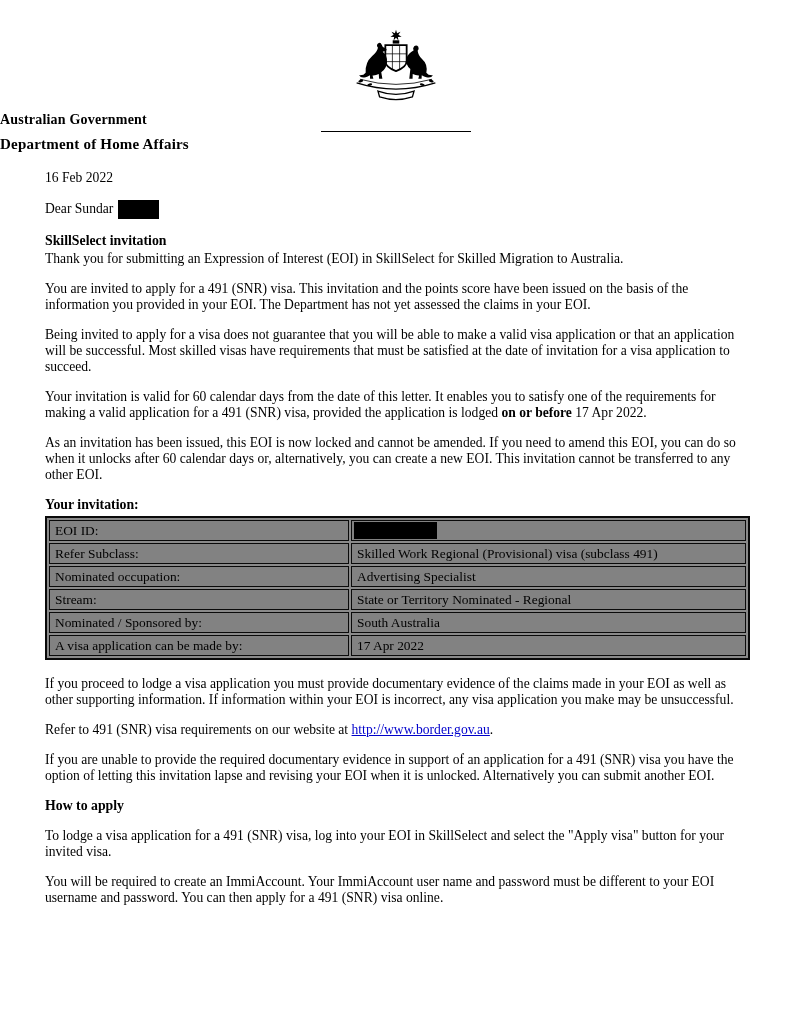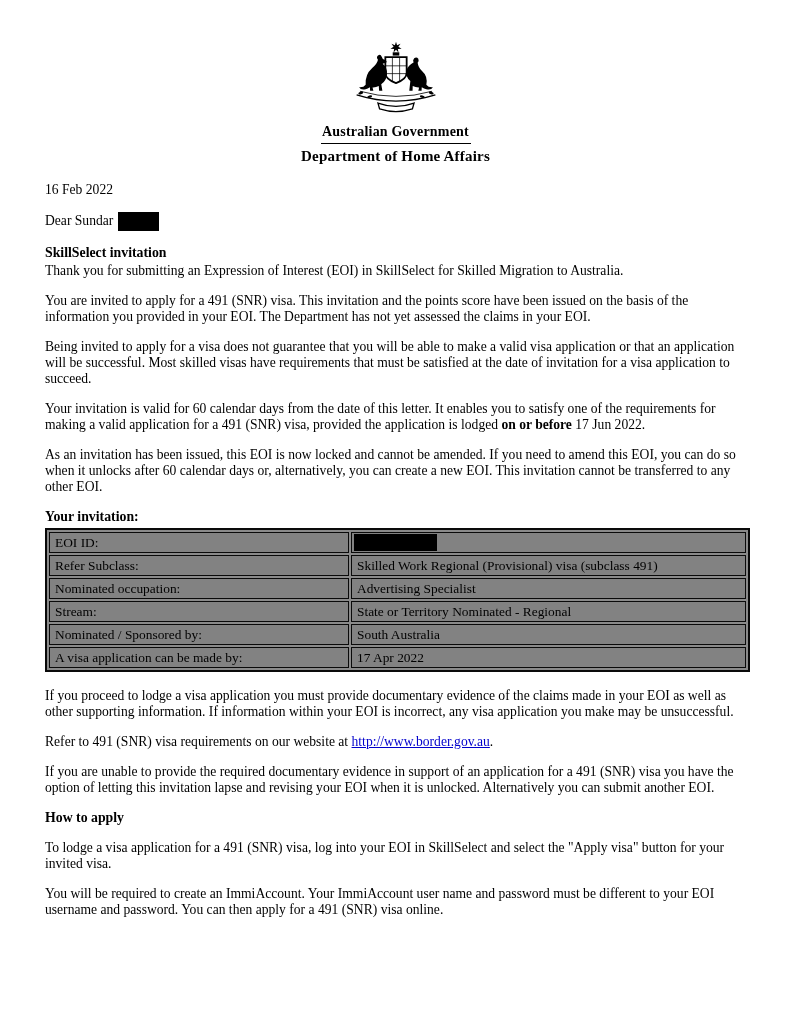--- a/index.html
+++ b/index.html
@@ -7,21 +7,21 @@
     position:relative;
     width:791px;height:1024px;
     margin:0 auto;
     background:#ffffff;
     font-family:"Liberation Serif","DejaVu Serif",serif;
     color:#000;
     font-size:13.6px;
     line-height:16px;
     overflow:hidden;
   }
-  .logo-block{padding-top:40px;text-align:center;}
+  .logo-block{padding-top:28px;}
   .crest{display:block;margin:0 auto;}
   .gov-name{font-weight:bold;font-size:14px;letter-spacing:.2px;margin-top:2px;}
   .gov-rule{width:150px;border-top:1.6px solid #000;margin:3px auto 4px;}
   .dept-name{font-weight:bold;font-size:15px;letter-spacing:.2px;}
   .content{padding:18px 41px 0 45px;}
   p{margin:0 0 14px;}
   .heading{font-weight:bold;font-size:13.8px;margin:0 0 14px;}
   .heading.tight{margin-bottom:2px;}
   .heading.table-head{margin-bottom:3px;}
   .redact{display:inline-block;background:#000;}
@@ -86,21 +86,21 @@
 
     <p><span>Dear Sundar</span><span class="redact redact-name"></span></p>
 
     <div class="heading tight">SkillSelect invitation</div>
     <p>Thank you for submitting an Expression of Interest (EOI) in SkillSelect for Skilled Migration to Australia.</p>
 
     <p>You are invited to apply for a 491 (SNR) visa. This invitation and the points score have been issued on the basis of the information you provided in your EOI. The Department has not yet assessed the claims in your EOI.</p>
 
     <p>Being invited to apply for a visa does not guarantee that you will be able to make a valid visa application or that an application will be successful. Most skilled visas have requirements that must be satisfied at the date of invitation for a visa application to succeed.</p>
 
-    <p><span>Your invitation is valid for 60 calendar days from the date of this letter. It enables you to satisfy one of the requirements for making a valid application for a 491 (SNR) visa, provided the application is lodged </span><b>on or before</b><span> 17 Jun 2022.</span></p>
+    <p><span>Your invitation is valid for 60 calendar days from the date of this letter. It enables you to satisfy one of the requirements for making a valid application for a 491 (SNR) visa, provided the application is lodged </span><b>on or before</b><span> 17 Apr 2022.</span></p>
 
     <p>As an invitation has been issued, this EOI is now locked and cannot be amended. If you need to amend this EOI, you can do so when it unlocks after 60 calendar days or, alternatively, you can create a new EOI. This invitation cannot be transferred to any other EOI.</p>
 
     <div class="heading table-head">Your invitation:</div>
 
     <table class="inv-table">
       <tbody id="inv-rows">
           <tr>
             <td class="label-cell">EOI ID:</td>
             <td class="value-cell"><span class="redact redact-eoi"></span></td>

